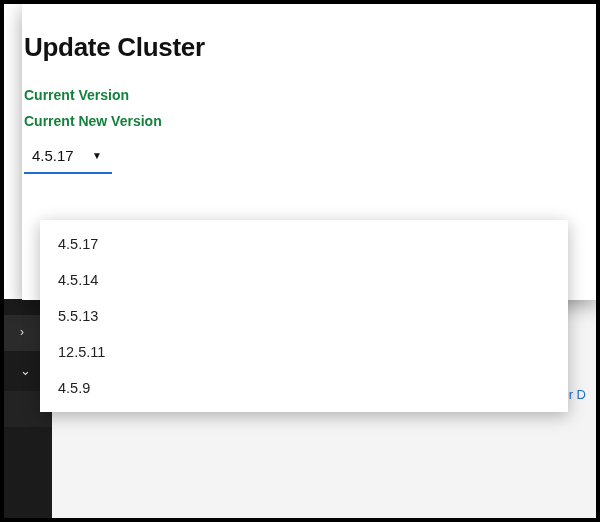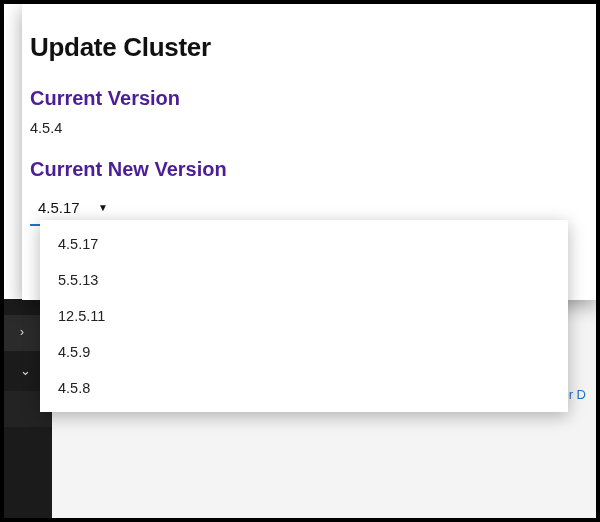--- a/index.html
+++ b/index.html
@@ -23,28 +23,28 @@
   .bg-light {
     position: absolute; left: 48px; right: 0; top: 295px; bottom:0;
     background: #f4f4f4;
   }
 
   .modal {
     position: absolute;
     left: 18px; top: 0; right: 0;
     background: #fff;
     box-shadow: 0 6px 18px rgba(0,0,0,0.35);
-    padding: 28px 30px 40px 8px;
+    padding: 28px 30px 40px 2px;
     height: 296px;
   }
   .modal h1 {
     font-size: 26px; font-weight: 600; color:#111; letter-spacing:-0.3px;
     margin-bottom: 24px;
   }
-  .label { font-size: 20px; font-weight:600; color:#4c1d95; margin-bottom:10px; }
+  .label { font-size: 14px; font-weight:600; color:#15803d; margin-bottom:10px; }
   .value { font-size: 14.5px; color:#222; margin-bottom:22px; }
   .dropdown-btn {
     display:inline-flex; align-items:center; gap:18px;
     padding: 8px 10px 8px 8px;
     border: none; border-bottom: 2px solid #1f6fd0;
     background:#fff; font-size:15px; color:#111;
     cursor:pointer; min-width:88px; justify-content:space-between;
   }
   .dropdown-btn .caret { font-size:10px; color:#111; }
 
@@ -75,32 +75,31 @@
       <span class="bg-chevron" style="top:64px; font-size:13px;">⌄</span>
     </div>
     <div class="bg-light">
       <span class="bg-link">ager D</span>
     </div>
 
     <div class="modal">
       <h1>Update Cluster</h1>
 
       <div class="label">Current Version</div>
-      <div class="value">4.5.4</div>
 
       <div class="label">Current New Version</div>
 
       <button class="dropdown-btn">
         <span>4.5.17</span>
         <span class="caret">▼</span>
       </button>
     </div>
 
     <div class="menu">
       <div class="menu-item">4.5.17</div>
+      <div class="menu-item">4.5.14</div>
       <div class="menu-item">5.5.13</div>
       <div class="menu-item">12.5.11</div>
       <div class="menu-item">4.5.9</div>
-      <div class="menu-item">4.5.8</div>
     </div>
 
   </div>
 </div>
 
 </body></html>

